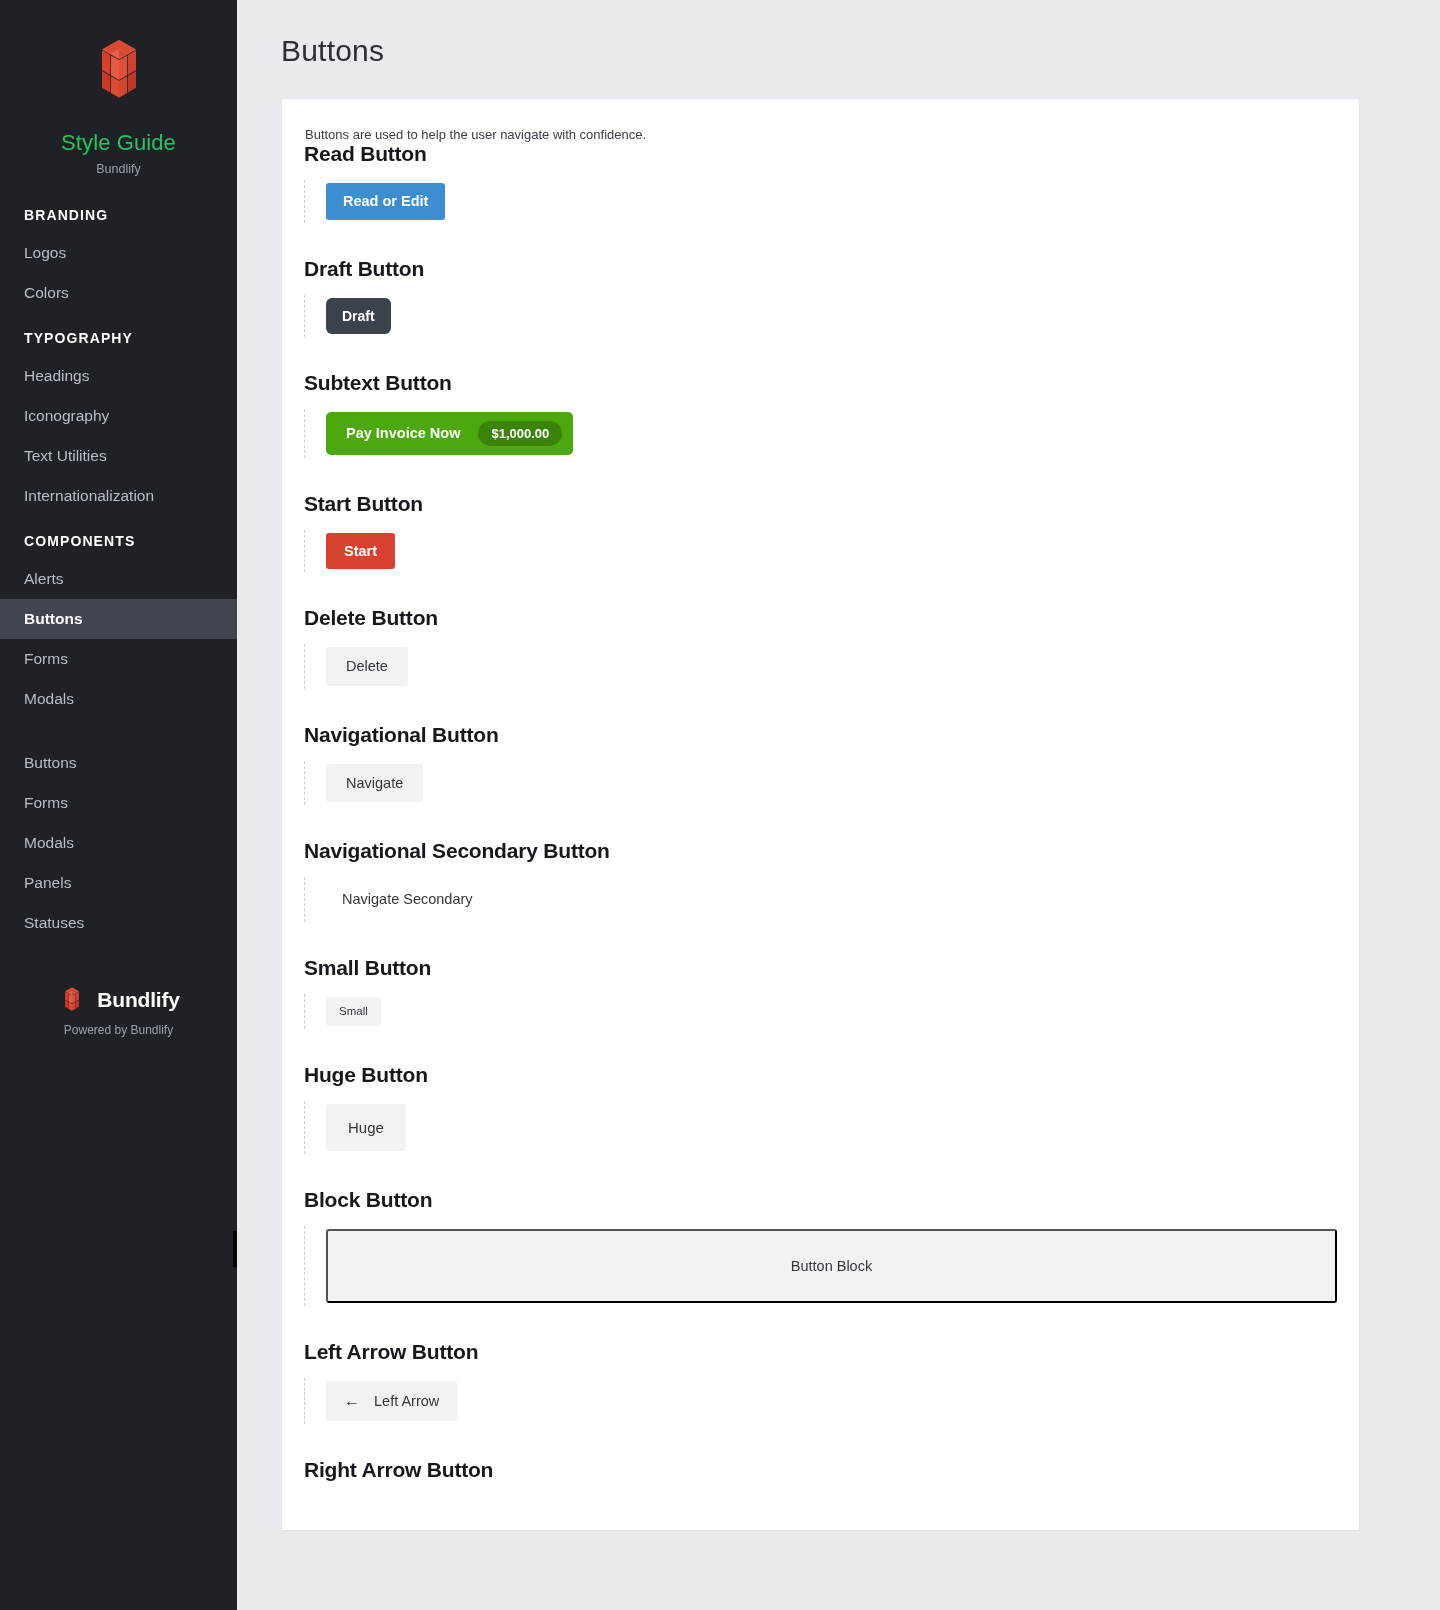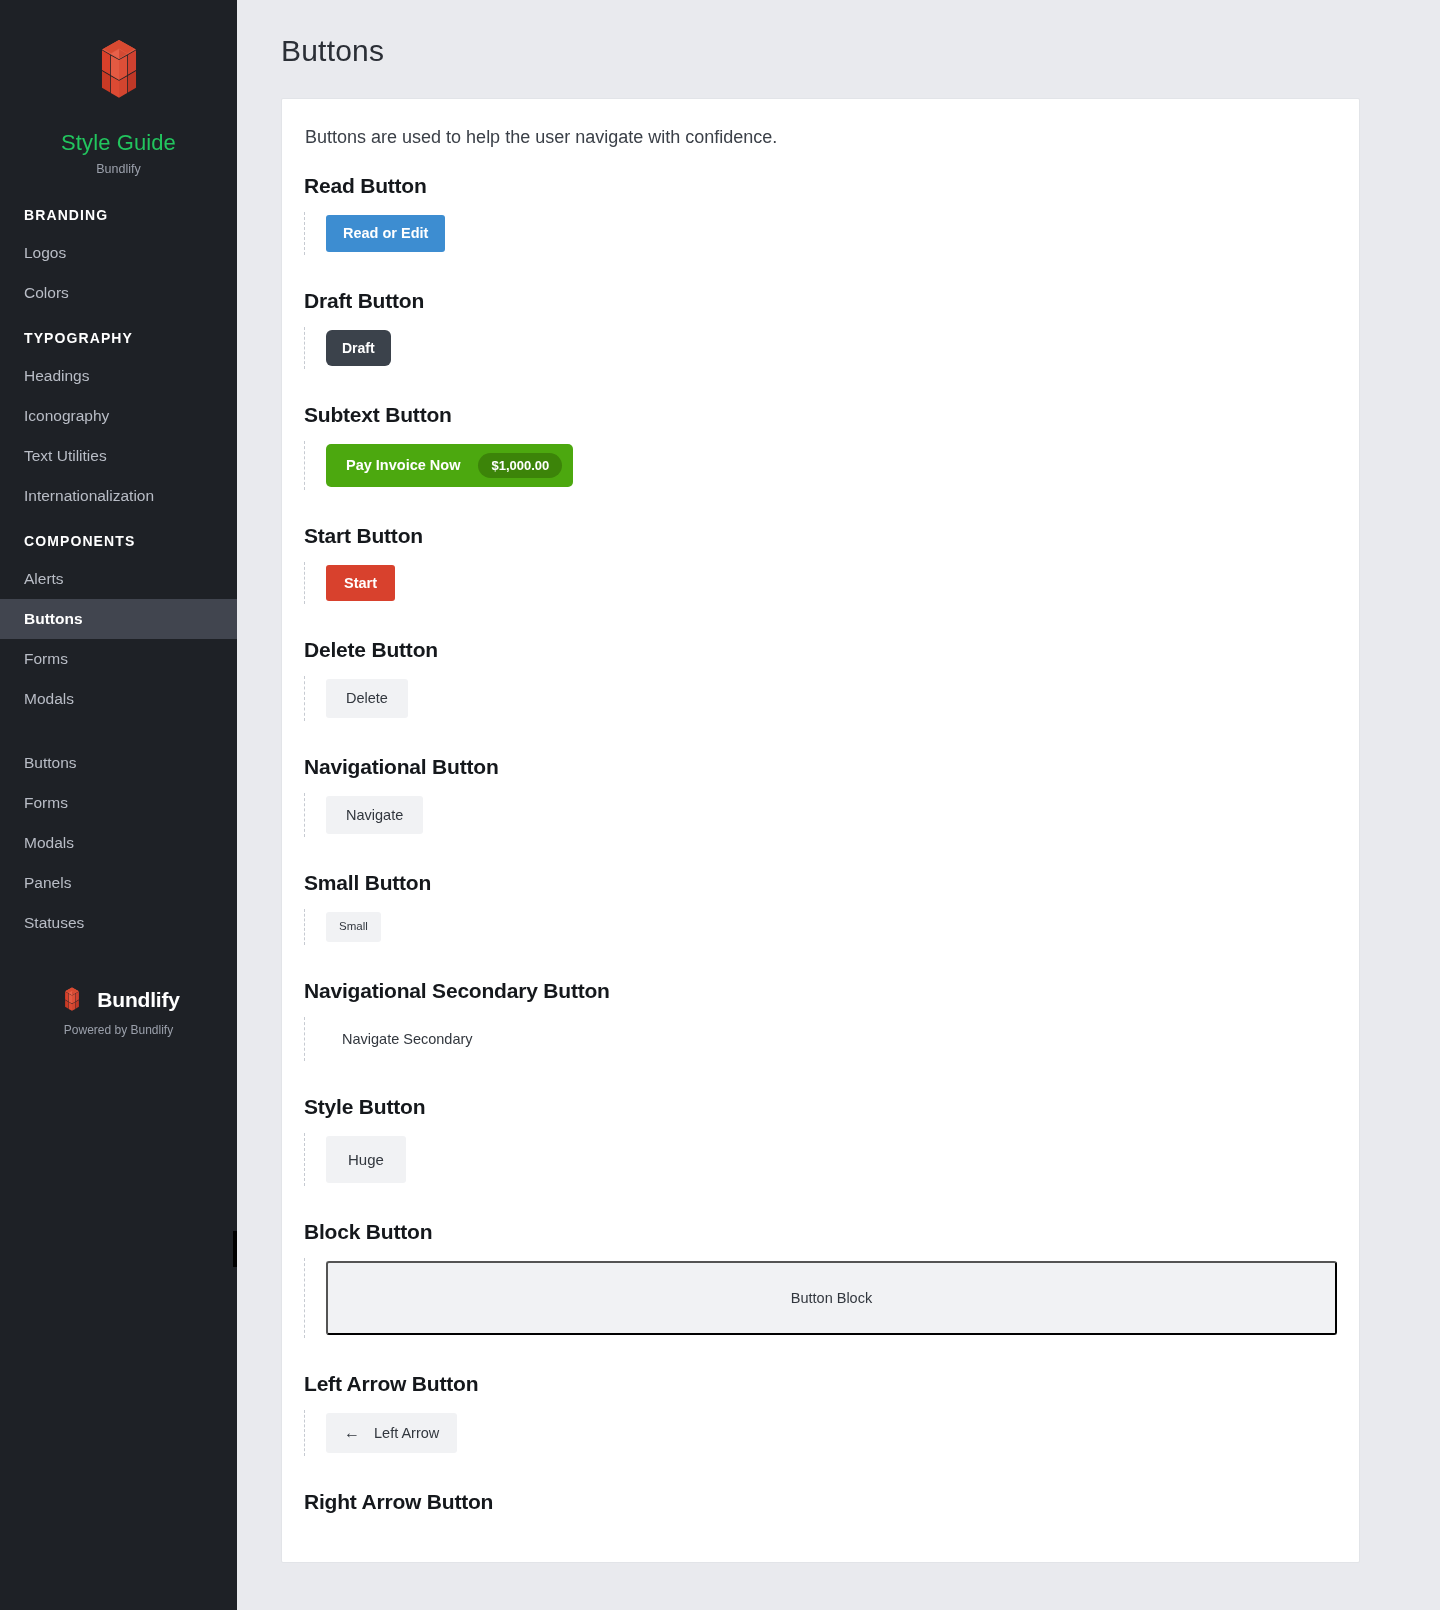--- a/index.html
+++ b/index.html
@@ -132,24 +132,23 @@
 
   .card {
     background: #ffffff;
     border: 1px solid #e2e4e8;
     border-radius: 2px;
     padding: 28px 22px 34px 22px;
     margin-bottom: 44px;
   }
 
   .card-intro {
-    font-size: 18px;
+    font-size: 13px;
     color: #3b4048;
     padding-left: 1px;
-    margin-bottom: 26px;
   }
 
   .section { margin-bottom: 6px; }
 
   .section-title {
     font-size: 21px;
     font-weight: 700;
     color: #15181c;
     letter-spacing: -0.2px;
     margin-bottom: 14px;
@@ -434,35 +433,35 @@
       </div>
 
       <div class="section">
         <h2 class="section-title">Navigational Button</h2>
         <div class="demo-row">
           <button class="btn btn-muted">Navigate</button>
         </div>
       </div>
 
       <div class="section">
+        <h2 class="section-title">Navigational Secondary Button</h2>
+        <div class="demo-row">
+          <button class="btn btn-plain">Navigate Secondary</button>
+        </div>
+      </div>
+
+      <div class="section">
         <h2 class="section-title">Small Button</h2>
         <div class="demo-row">
           <button class="btn btn-small">Small</button>
         </div>
       </div>
 
       <div class="section">
-        <h2 class="section-title">Navigational Secondary Button</h2>
-        <div class="demo-row">
-          <button class="btn btn-plain">Navigate Secondary</button>
-        </div>
-      </div>
-
-      <div class="section">
-        <h2 class="section-title">Style Button</h2>
+        <h2 class="section-title">Huge Button</h2>
         <div class="demo-row">
           <button class="btn btn-huge">Huge</button>
         </div>
       </div>
 
       <div class="section">
         <h2 class="section-title">Block Button</h2>
         <div class="demo-row block">
           <button class="btn-block">Button Block</button>
         </div>

